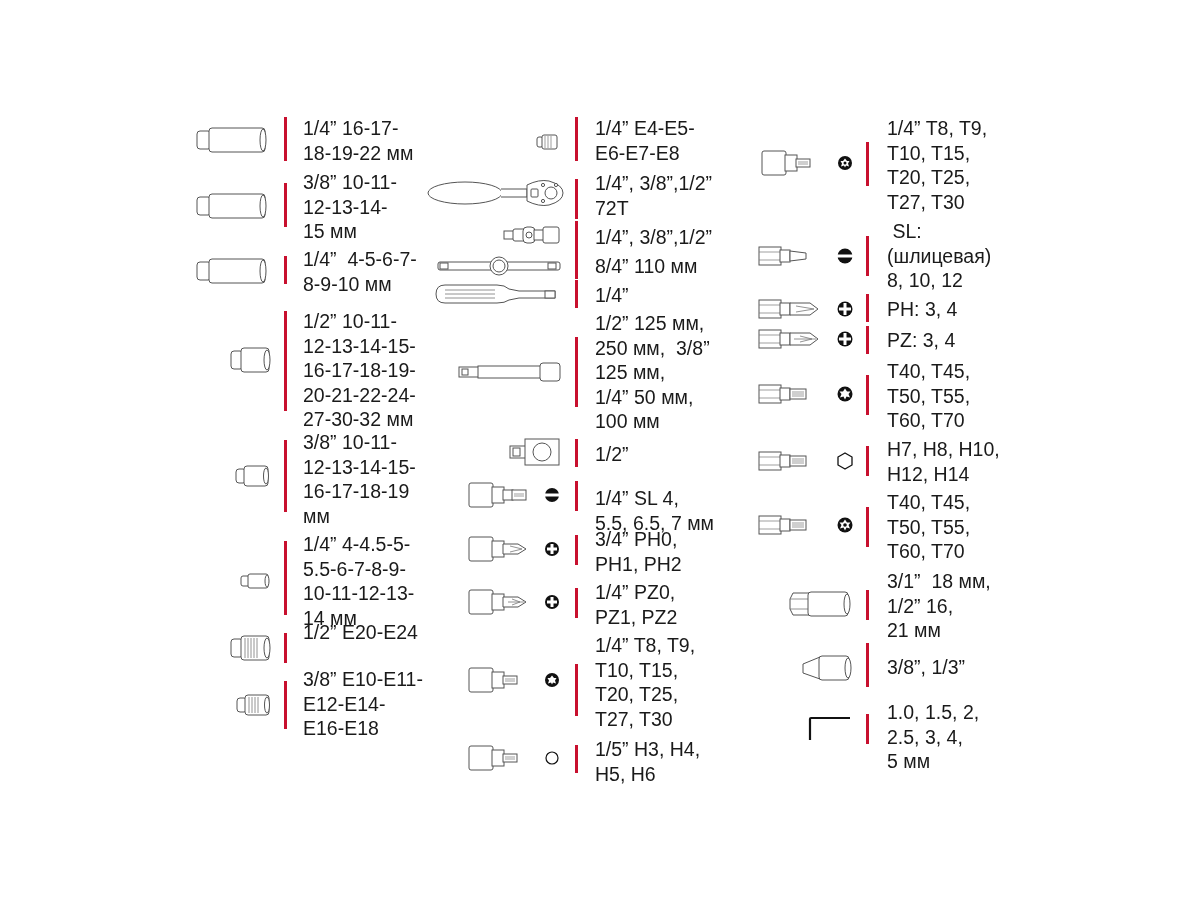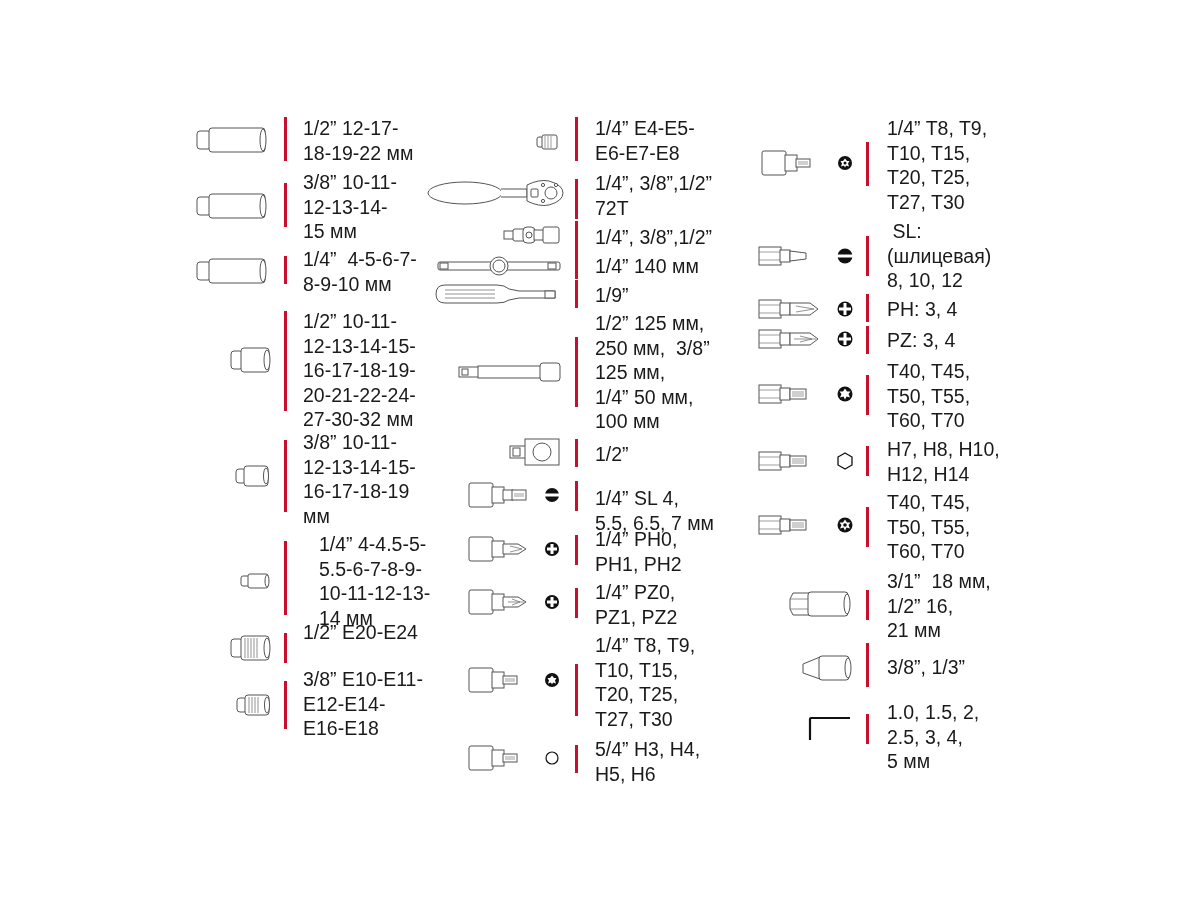--- a/index.html
+++ b/index.html
@@ -20,21 +20,21 @@
 
   <div class="item">
     <div class="icon" style="left:196px;top:126px">
       <svg width="72" height="28">
           <rect class="o" x="1" y="5" width="14" height="18" rx="3"></rect>
           <rect class="o" x="13" y="2" width="56" height="24" rx="3"></rect>
           <ellipse class="o" cx="67" cy="14" rx="3" ry="11"></ellipse>
         </svg>
     </div>
     <div class="bar" style="left:284px;top:117px;height:44px"></div>
-    <div class="label" style="left:303px;top:116px">1/2” 12-17-
+    <div class="label" style="left:303px;top:116px">1/4” 16-17-
 18-19-22 мм</div>
   </div>
 
   <div class="item">
     <div class="icon" style="left:196px;top:192px">
       <svg width="72" height="28">
           <rect class="o" x="1" y="5" width="14" height="18" rx="3"></rect>
           <rect class="o" x="13" y="2" width="56" height="24" rx="3"></rect>
           <ellipse class="o" cx="67" cy="14" rx="3" ry="11"></ellipse>
         </svg>
@@ -91,21 +91,21 @@
 
   <div class="item">
     <div class="icon" style="left:240px;top:573px">
       <svg width="30" height="16">
           <rect class="o" x="1" y="3" width="9" height="10" rx="2"></rect>
           <rect class="o" x="8" y="1" width="20" height="14" rx="2"></rect>
           <ellipse class="o" cx="27" cy="8" rx="2" ry="6"></ellipse>
         </svg>
     </div>
     <div class="bar" style="left:284px;top:541px;height:74px"></div>
-    <div class="label" style="left:319px;top:532px">1/4” 4-4.5-5-
+    <div class="label" style="left:303px;top:532px">1/4” 4-4.5-5-
 5.5-6-7-8-9-
 10-11-12-13-
 14 мм</div>
   </div>
 
   <div class="item">
     <div class="icon" style="left:230px;top:635px">
       <svg width="40" height="26">
           <rect class="o" x="1" y="4" width="12" height="18" rx="3"></rect>
           <rect class="o" x="11" y="1" width="28" height="24" rx="3"></rect>
@@ -185,33 +185,33 @@
     <div class="icon" style="left:437px;top:256px">
       <svg width="124" height="20">
           <rect class="o" x="1" y="6" width="122" height="8" rx="2"></rect>
           <rect class="o" x="3" y="7" width="8" height="6"></rect>
           <rect class="o" x="111" y="7" width="8" height="6"></rect>
           <circle class="o" cx="62" cy="10" r="9"></circle>
           <circle class="o" cx="62" cy="10" r="6"></circle>
         </svg>
     </div>
     <div class="bar" style="left:575px;top:251px;height:28px"></div>
-    <div class="label" style="left:595px;top:254px">1/4” 140 мм</div>
+    <div class="label" style="left:595px;top:254px">8/4” 110 мм</div>
   </div>
 
   <div class="item">
     <div class="icon" style="left:435px;top:283px">
       <svg width="126" height="22">
           <path d="M10 2 L62 2 Q70 2 74 6 L84 8 L120 8 L120 15 L84 15 L74 17 Q70 20 62 20 L10 20 Q1 20 1 11 Q1 2 10 2 Z" class="o"></path>
           <path d="M10 7 L60 7 M10 11 L60 11 M10 15 L60 15" stroke="#777" stroke-width="0.8"></path>
           <rect class="o" x="110" y="8" width="10" height="7"></rect>
         </svg>
     </div>
     <div class="bar" style="left:575px;top:280px;height:28px"></div>
-    <div class="label" style="left:595px;top:283px">1/9”</div>
+    <div class="label" style="left:595px;top:283px">1/4”</div>
   </div>
 
   <div class="item">
     <div class="icon" style="left:458px;top:362px">
       <svg width="104" height="20">
           <rect class="o" x="1" y="5" width="20" height="10"></rect>
           <rect class="o" x="4" y="7" width="6" height="6"></rect>
           <rect class="o" x="20" y="4" width="64" height="12"></rect>
           <rect class="o" x="82" y="1" width="20" height="18" rx="3"></rect>
         </svg>
@@ -260,21 +260,21 @@
           <rect class="o" x="1" y="1" width="24" height="24" rx="2"></rect>
           <rect class="o" x="24" y="5" width="12" height="16"></rect>
           <path class="o" d="M35 8 L50 8 L58 13 L50 18 L35 18 Z"></path>
           <path d="M42 10 L54 13 L42 16" stroke="#777" fill="none" stroke-width="0.8"></path>
           <circle class="k" cx="84" cy="13" r="7"></circle>
           <rect x="82.5" y="8" width="3" height="10" fill="#fff"></rect>
           <rect x="79" y="11.5" width="10" height="3" fill="#fff"></rect>
         </svg>
     </div>
     <div class="bar" style="left:575px;top:535px;height:30px"></div>
-    <div class="label" style="left:595px;top:527px">1/4” PH0,
+    <div class="label" style="left:595px;top:527px">3/4” PH0,
 PH1, PH2</div>
   </div>
 
   <div class="item">
     <div class="icon" style="left:468px;top:589px">
       <svg width="94" height="26">
           <rect class="o" x="1" y="1" width="24" height="24" rx="2"></rect>
           <rect class="o" x="24" y="5" width="12" height="16"></rect>
           <path class="o" d="M35 8 L50 8 L58 13 L50 18 L35 18 Z"></path>
           <path d="M40 13 L56 13 M44 10 L52 13 L44 16" stroke="#777" fill="none" stroke-width="0.8"></path>
@@ -310,21 +310,21 @@
     <div class="icon" style="left:468px;top:745px">
       <svg width="94" height="26">
           <rect class="o" x="1" y="1" width="24" height="24" rx="2"></rect>
           <rect class="o" x="24" y="5" width="12" height="16"></rect>
           <rect class="o" x="35" y="9" width="14" height="8"></rect>
           <path d="M37 12 L47 12 M37 14 L47 14" stroke="#777" stroke-width="0.7"></path>
           <circle cx="84" cy="13" r="6" fill="#fff" stroke="#111" stroke-width="1.2"></circle>
         </svg>
     </div>
     <div class="bar" style="left:575px;top:745px;height:28px"></div>
-    <div class="label" style="left:595px;top:737px">5/4” H3, H4,
+    <div class="label" style="left:595px;top:737px">1/5” H3, H4,
 H5, H6</div>
   </div>
 </div>
 
 <div>
 
   <div class="item">
     <div class="icon" style="left:761px;top:150px">
       <svg width="94" height="26">
           <rect class="o" x="1" y="1" width="24" height="24" rx="2"></rect>

